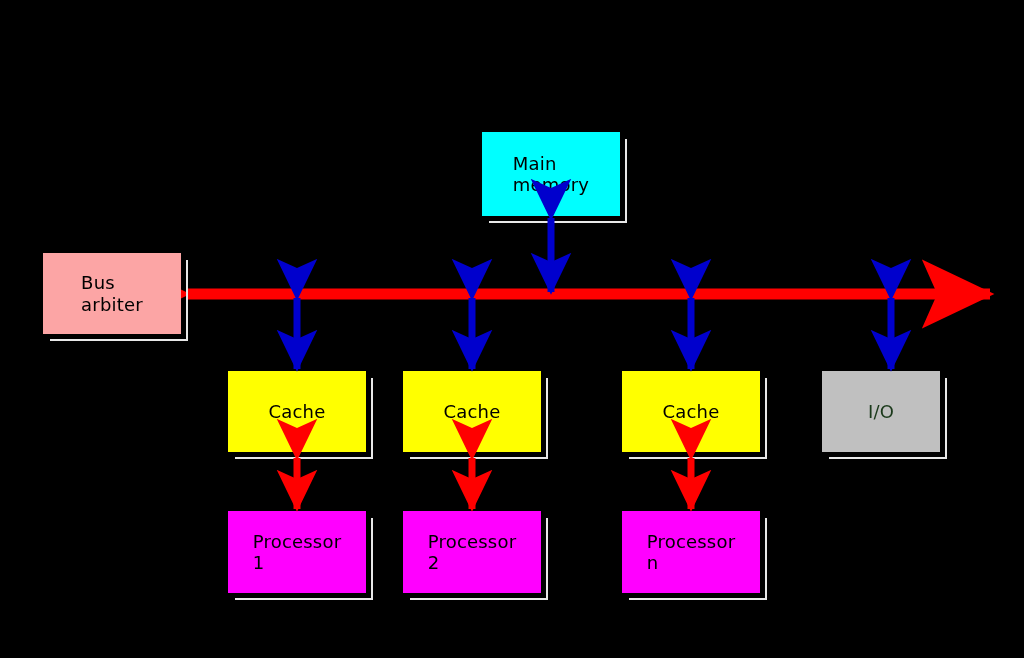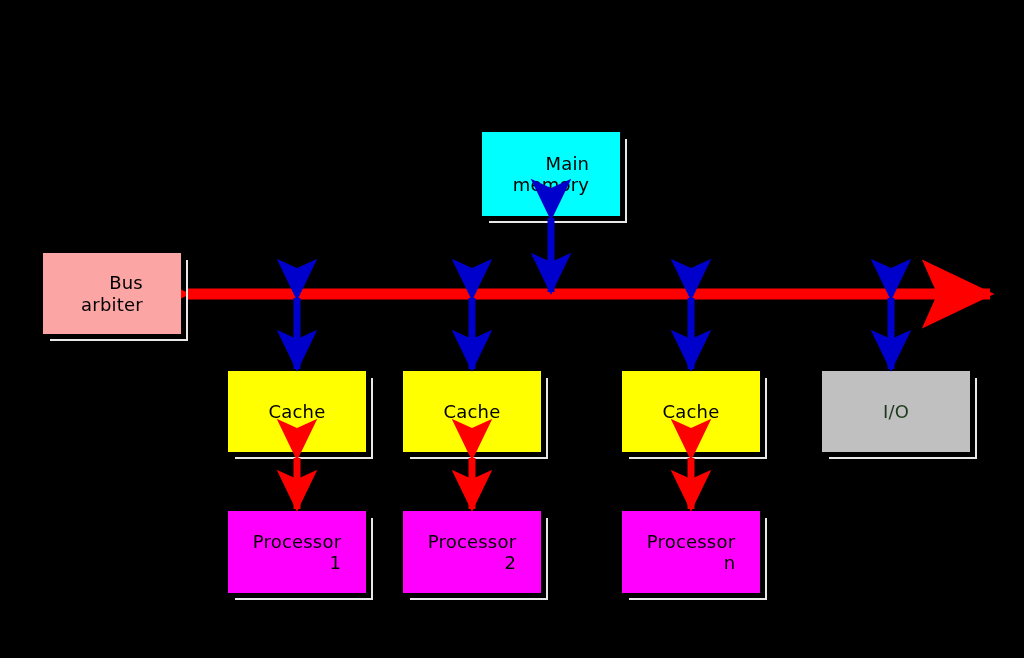--- a/index.html
+++ b/index.html
@@ -17,21 +17,21 @@
     height: 658px;
     background: #000000;
     overflow: hidden;
   }
   .node {
     position: absolute;
     box-sizing: border-box;
     display: flex;
     align-items: center;
     justify-content: center;
-    text-align: right;
+    text-align: left;
     font-size: 18px;
     line-height: 1.18;
     color: #000000;
     letter-spacing: 0.2px;
     white-space: pre-line;
     z-index: 3;
   }
   
   .node::after {
     content: "";
@@ -120,21 +120,21 @@
   </div>
 
   <div class="node" id="node-cache_2" style="left: 403px; top: 371px; width: 138px; height: 81px; background: rgb(255, 255, 0); color: rgb(0, 0, 0);">
     <span class="node-label">Cache</span>
   </div>
 
   <div class="node" id="node-cache_3" style="left: 622px; top: 371px; width: 138px; height: 81px; background: rgb(255, 255, 0); color: rgb(0, 0, 0);">
     <span class="node-label">Cache</span>
   </div>
 
-  <div class="node" id="node-io" style="left: 822px; top: 371px; width: 148px; height: 81px; background: rgb(192, 192, 192); color: rgb(27, 58, 27);">
+  <div class="node" id="node-io" style="left: 822px; top: 371px; width: 118px; height: 81px; background: rgb(192, 192, 192); color: rgb(27, 58, 27);">
     <span class="node-label">I/O</span>
   </div>
 
   <div class="node" id="node-processor_1" style="left: 228px; top: 511px; width: 138px; height: 82px; background: rgb(255, 0, 255); color: rgb(0, 0, 0);">
     <span class="node-label">Processor
 1</span>
   </div>
 
   <div class="node" id="node-processor_2" style="left: 403px; top: 511px; width: 138px; height: 82px; background: rgb(255, 0, 255); color: rgb(0, 0, 0);">
     <span class="node-label">Processor

